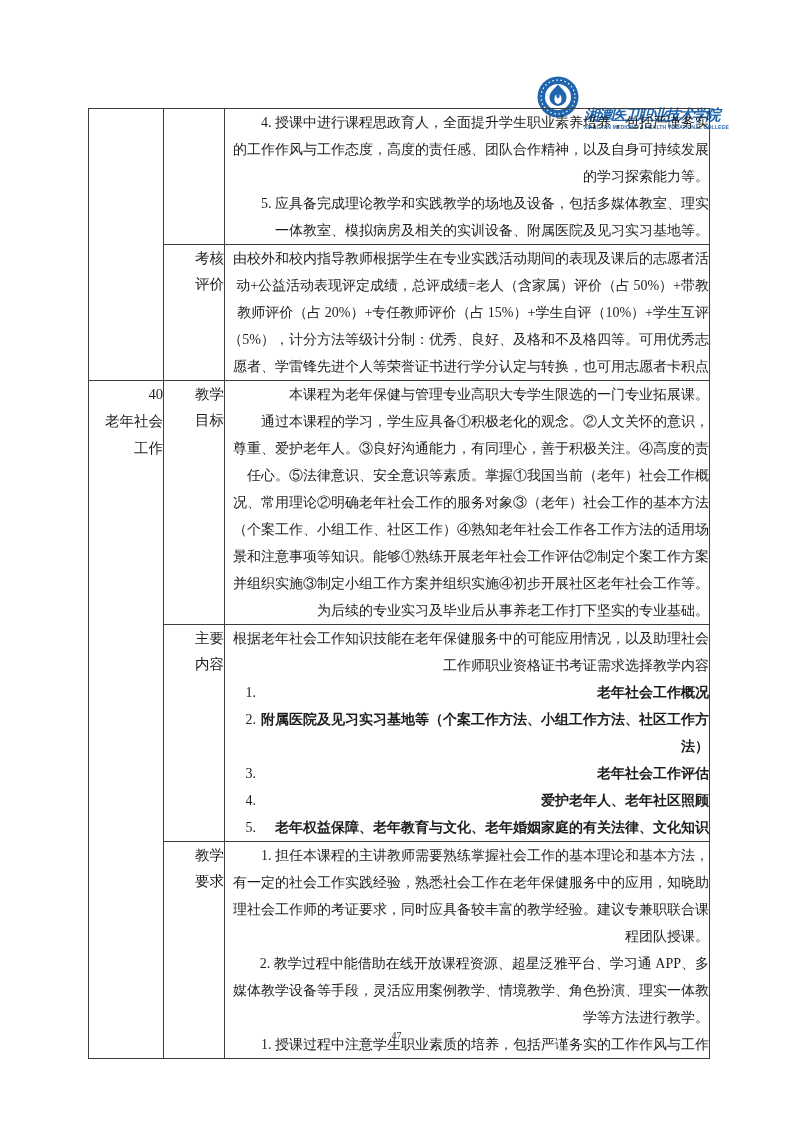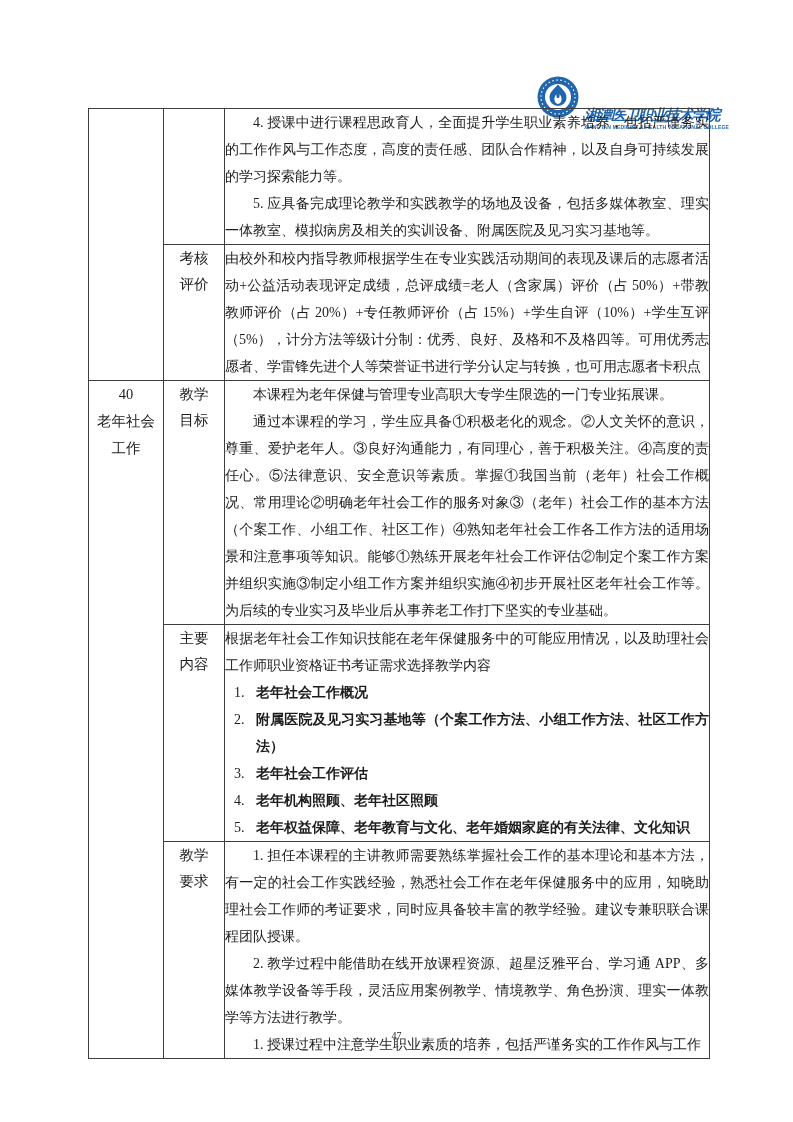--- a/index.html
+++ b/index.html
@@ -23,21 +23,21 @@
     transform:scale(0.72); transform-origin:left top; line-height:8px;
     font-family:"Liberation Sans","DejaVu Sans",sans-serif; font-weight:bold;
   }
 
   
   table.course {
     position:absolute; left:88px; top:108px; width:621px;
     border-collapse:collapse; table-layout:fixed;
     border:1.5px solid var(--line);
   }
-  table.course td { border:1px solid var(--line); padding:0; vertical-align:top; }
+  table.course td { border:1px solid var(--line); padding:0; vertical-align:top;text-align:right; }
 
   td.course-cell {
     vertical-align:middle; text-align:center;
     font-size:14.5px; line-height:27px;
   }
   td.label-cell {
     vertical-align:middle; text-align:center;
     font-size:14.5px; line-height:26px;
   }
   td.content-cell {
@@ -133,21 +133,21 @@
         <div class="item">
           <span class="item-num">2.</span>
           <span class="item-text">附属医院及见习实习基地等（个案工作方法、小组工作方法、社区工作方法）</span>
         </div>
         <div class="item">
           <span class="item-num">3.</span>
           <span class="item-text">老年社会工作评估</span>
         </div>
         <div class="item">
           <span class="item-num">4.</span>
-          <span class="item-text">老年机构照顾、老年社区照顾</span>
+          <span class="item-text">爱护老年人、老年社区照顾</span>
         </div>
         <div class="item">
           <span class="item-num">5.</span>
           <span class="item-text">老年权益保障、老年教育与文化、老年婚姻家庭的有关法律、文化知识</span>
         </div>
       </td>
     </tr>
 
     <tr style="height:214px">
       <td class="label-cell">

